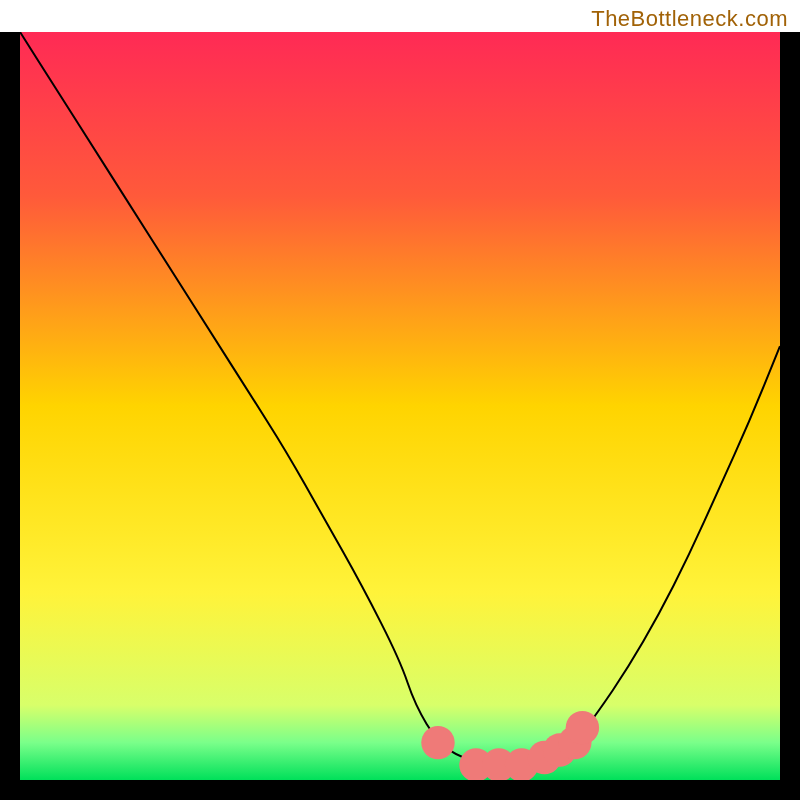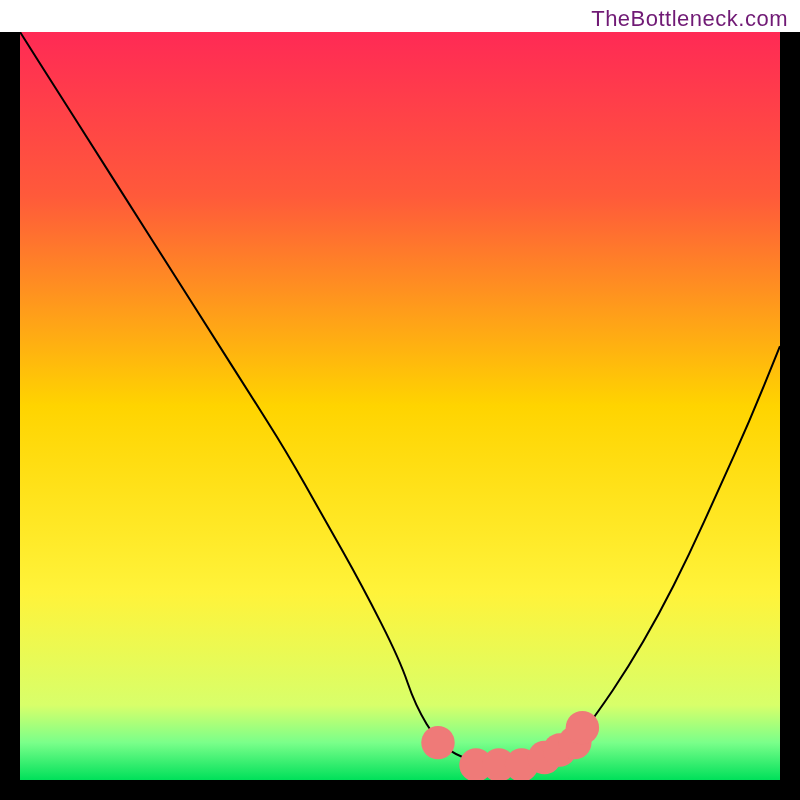--- a/index.html
+++ b/index.html
@@ -8,21 +8,21 @@
     background: #fff;
     width: 800px;
     height: 800px;
     position: relative;
     font-family: Arial, Helvetica, sans-serif;
   }
   .attribution {
     position: absolute;
     top: 6px;
     right: 12px;
-    color: #701a75;
+    color: #a16207;
     font-size: 22px;
     letter-spacing: 0.5px;
     font-weight: 400;
   }
   .frame {
     position: absolute;
     left: 0;
     top: 32px;
     width: 800px;
     height: 768px;

